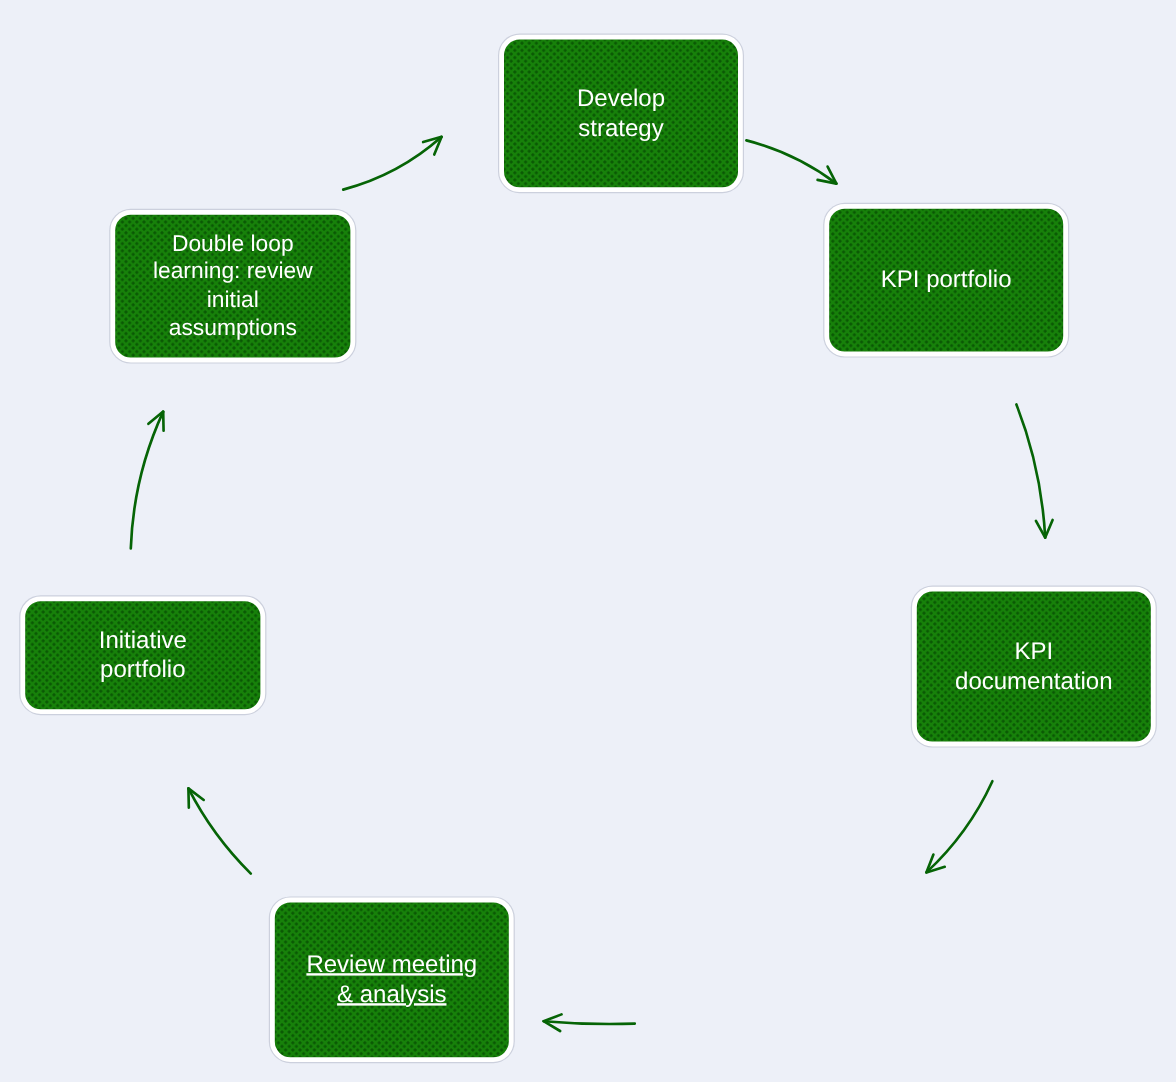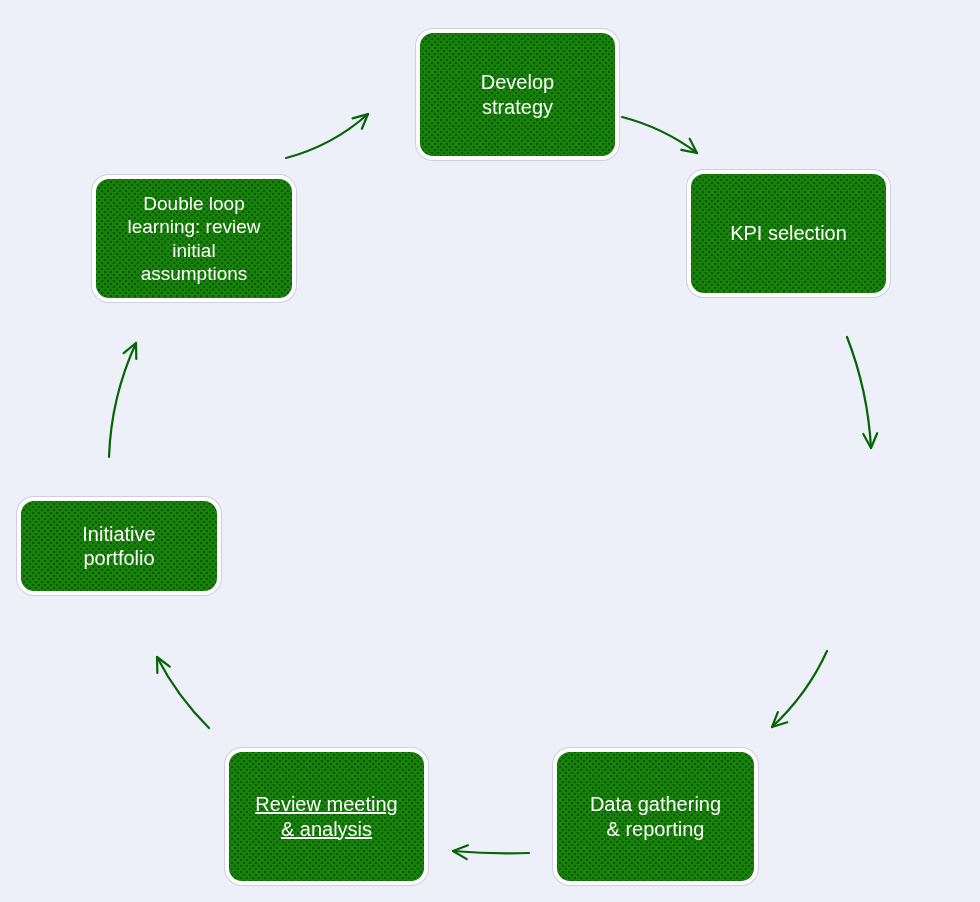--- a/index.html
+++ b/index.html
@@ -57,28 +57,28 @@
       <path d="M 109 457 Q 111.1 397.3 136 343" stroke="#066406"></path>
       <path d="M 123.66866216952715 353.19500403681866 L 136 343 L 136.32073848826582 358.9967848901629" stroke="#066406"></path>
     </svg>
 
   <div class="node" style="left:392px;top:29px;width:203px;height:131px;margin-left:24px;">
     <span>Develop
 strategy</span>
   </div>
 
   <div class="node" style="left:687px;top:170px;width:203px;height:127px;">
-    <span>KPI selection</span>
+    <span>KPI portfolio</span>
   </div>
 
+  <div class="node" style="left:760px;top:489px;width:203px;height:133px;">
+    <span>KPI
+documentation</span>
+  </div>
 
-  <div class="node" style="left:553px;top:748px;width:205px;height:137px;">
-    <span>Data gathering
-&amp; reporting</span>
-  </div>
 
   <div class="node" style="left:225px;top:748px;width:203px;height:137px;text-decoration:underline;">
     <span>Review meeting
 &amp; analysis</span>
   </div>
 
   <div class="node" style="left:17px;top:497px;width:204px;height:98px;">
     <span>Initiative
 portfolio</span>
   </div>

